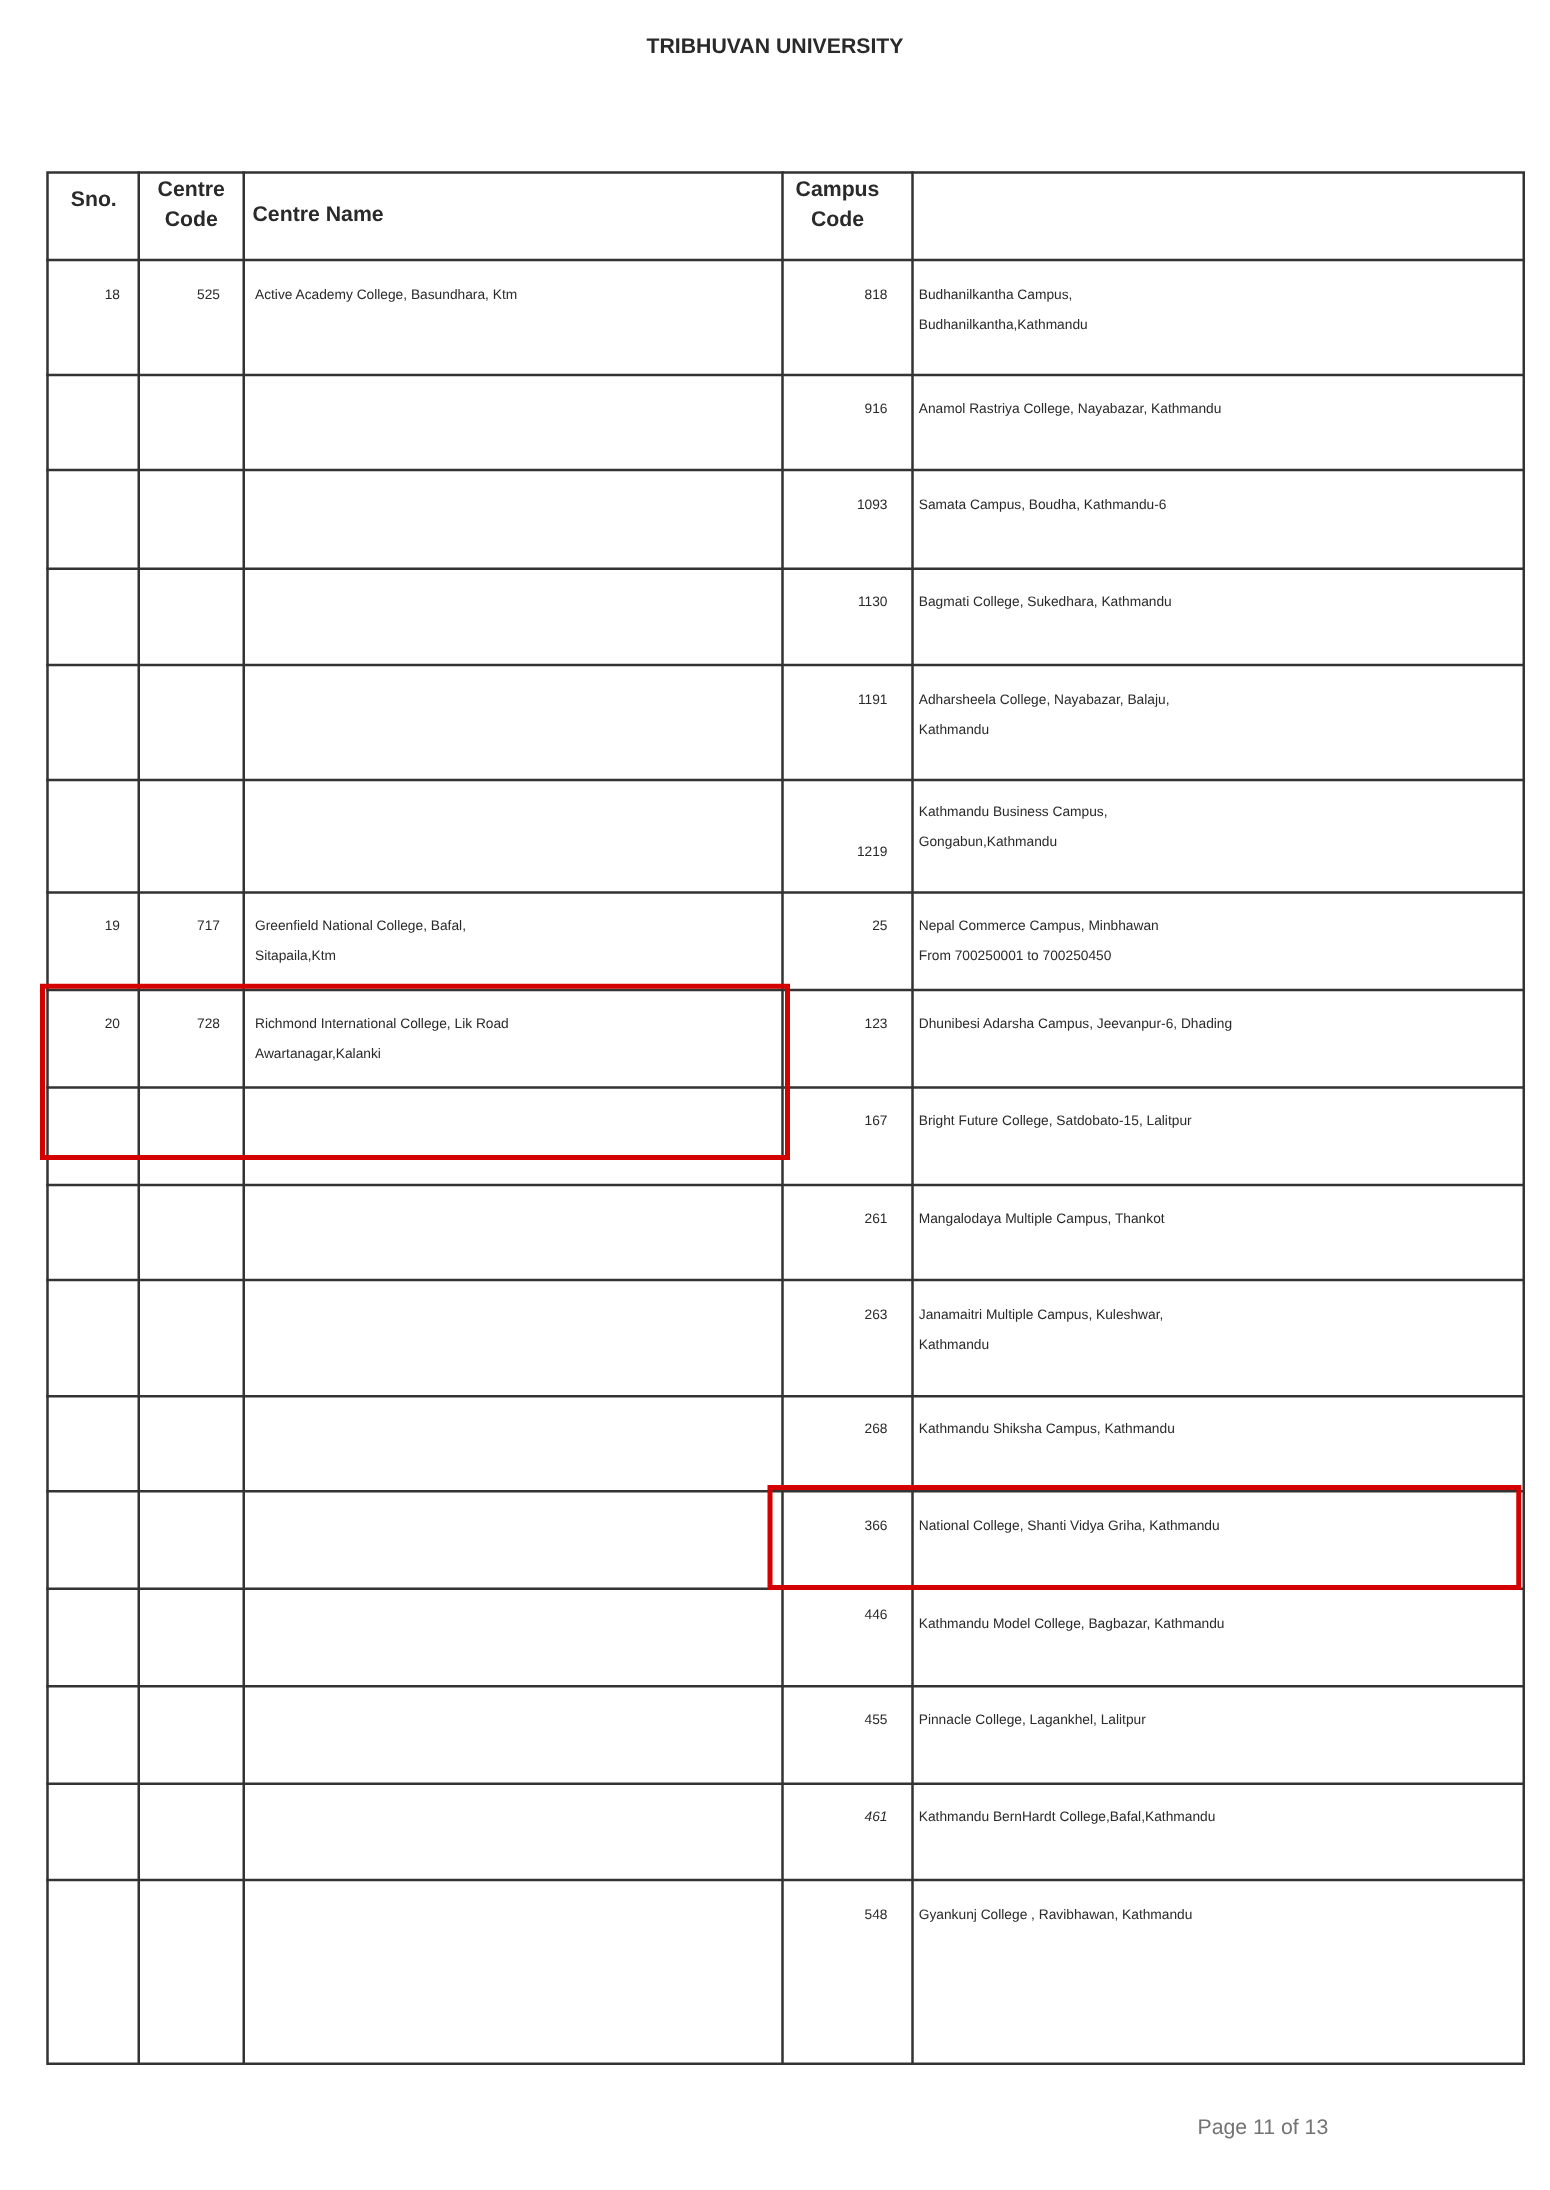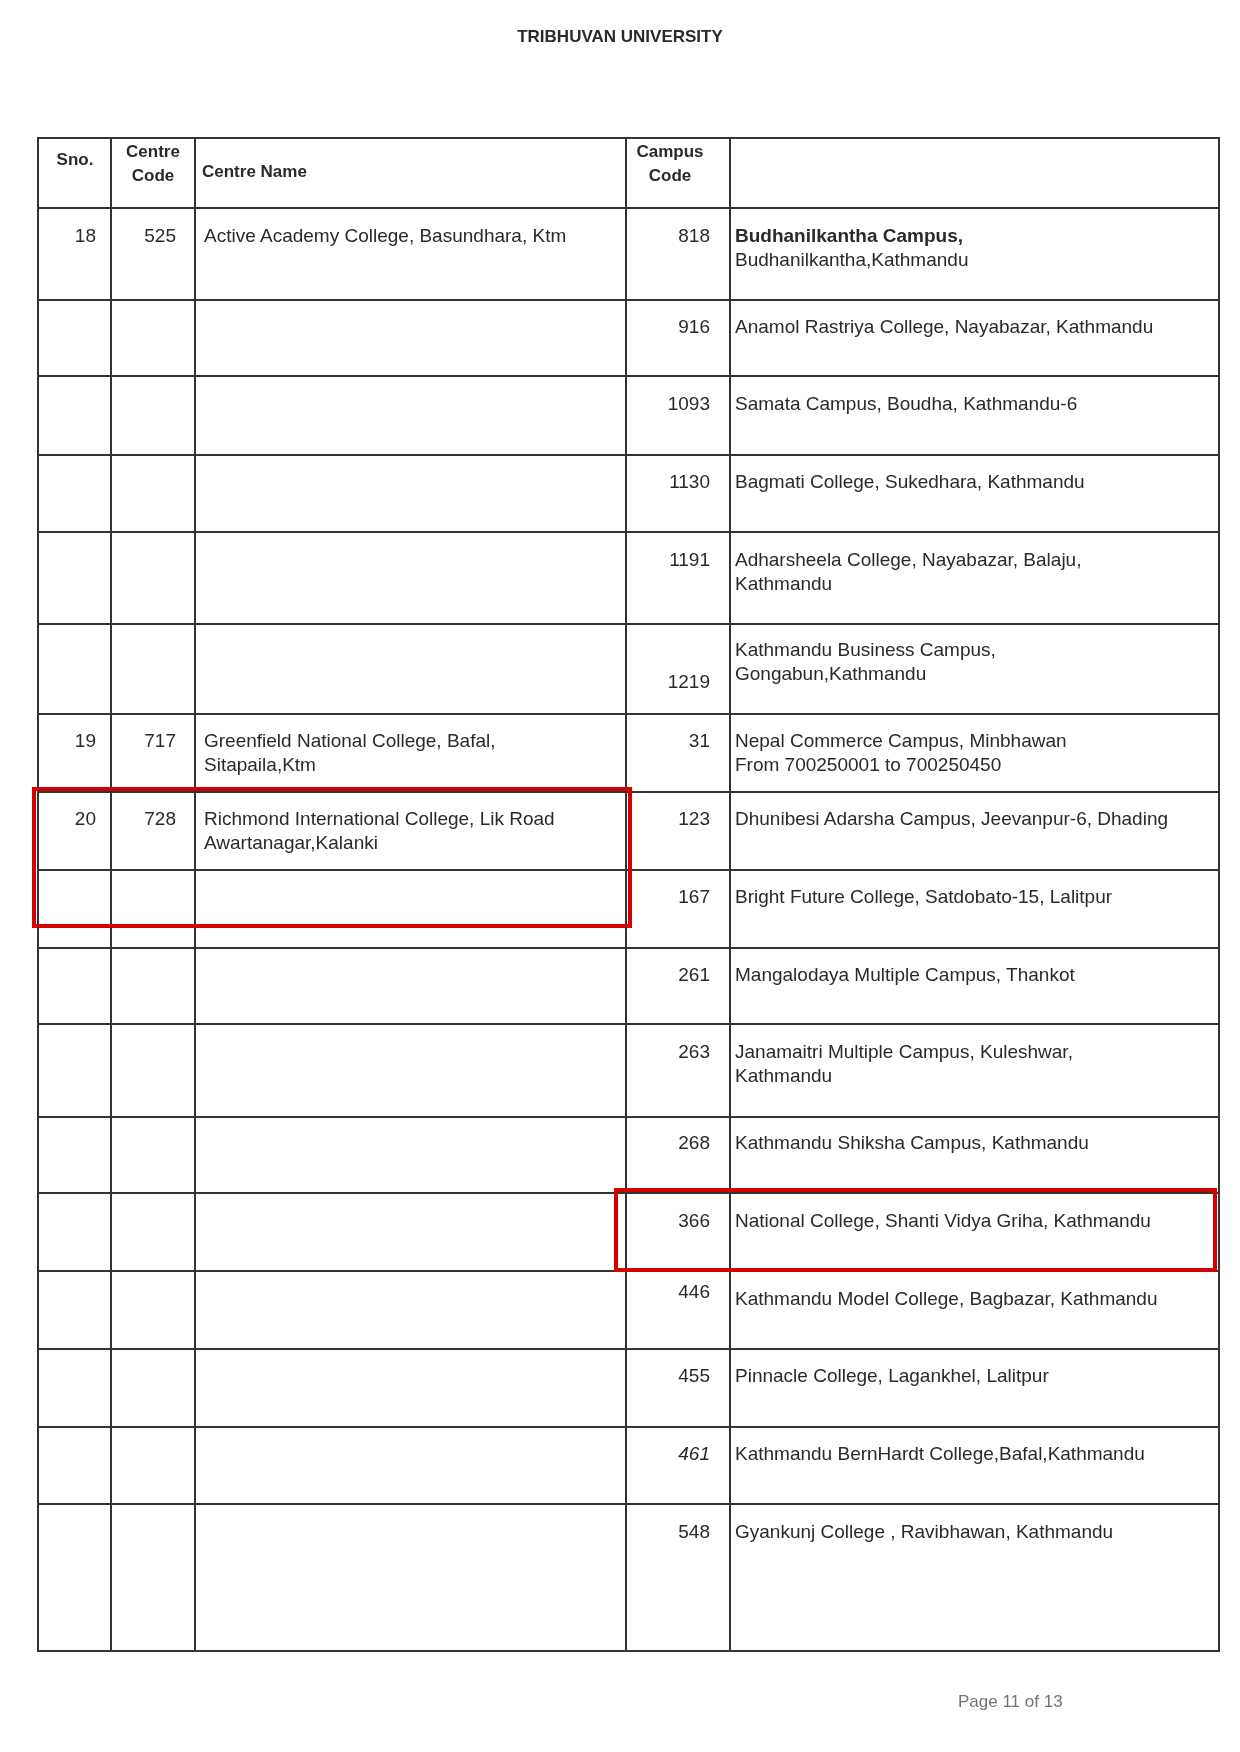--- a/index.html
+++ b/index.html
@@ -6,21 +6,21 @@
   body {
     width: 1240px; height: 1752px; background: #ffffff; position: relative; overflow: hidden;
     font-family: "Liberation Sans", sans-serif; color: #222;
   }
   .title-block { position: absolute; left: 0; width: 1240px; top: 24px; text-align: center; }
   .title-line { font-weight: bold; font-size: 17px; line-height: 25px; color: #2a2a2a; white-space: nowrap; }
   .tbl { position: absolute; left: 37px; top: 137px; width: 1183px; height: 1515px;
          border: 2px solid #333; box-sizing: border-box; }
   .vline { position: absolute; top: 137px; height: 1515px; width: 2px; background: #333; }
   .hline { position: absolute; left: 37px; width: 1183px; height: 2px; background: #333; }
-  .cell { position: absolute; font-size: 19px; line-height: 24px; color: #2a2a2a; }
+  .cell { position: absolute; font-size: 11px; line-height: 24px; color: #2a2a2a; }
   .num { text-align: right; }
   .hdr { font-weight: bold; text-align: center; font-size: 17px; line-height: 24px; }
   .redbox { position: absolute; border: 4px solid #d40000; box-sizing: border-box; }
   .footer { position: absolute; left: 958px; top: 1692px; font-size: 17px; color: #737373; }
 </style>
 </head>
 <body>
 
 <div class="title-block">
   <div class="title-line">TRIBHUVAN UNIVERSITY</div>
@@ -67,41 +67,41 @@
   <div class="cell" style="left:204px;top:753px;width:420px;">Sitapaila,Ktm</div>
 </div>
 <div>
   <div class="cell num" style="left:40px;top:807px;width:56px;">20</div>
   <div class="cell num" style="left:112px;top:807px;width:64px;">728</div>
   <div class="cell" style="left:204px;top:807px;width:420px;">Richmond International College, Lik Road</div>
   <div class="cell" style="left:204px;top:831px;width:420px;">Awartanagar,Kalanki</div>
 </div>
 
 <div class="cell num" style="left:630px;top:224px;width:80px;">818</div>
-<div class="cell" style="left:735px;top:224px;width:470px;font-weight:bold;">Budhanilkantha Campus,</div>
+<div class="cell" style="left:735px;top:224px;width:470px;">Budhanilkantha Campus,</div>
 <div class="cell" style="left:735px;top:248px;width:470px;">Budhanilkantha,Kathmandu</div>
 
 <div class="cell num" style="left:630px;top:315px;width:80px;">916</div>
 <div class="cell" style="left:735px;top:315px;width:470px;">Anamol Rastriya College, Nayabazar, Kathmandu</div>
 
 <div class="cell num" style="left:630px;top:392px;width:80px;">1093</div>
 <div class="cell" style="left:735px;top:392px;width:470px;">Samata Campus, Boudha, Kathmandu-6</div>
 
 <div class="cell num" style="left:630px;top:470px;width:80px;">1130</div>
 <div class="cell" style="left:735px;top:470px;width:470px;">Bagmati College, Sukedhara, Kathmandu</div>
 
 <div class="cell num" style="left:630px;top:548px;width:80px;">1191</div>
 <div class="cell" style="left:735px;top:548px;width:470px;">Adharsheela College, Nayabazar, Balaju,</div>
 <div class="cell" style="left:735px;top:572px;width:470px;">Kathmandu</div>
 
 <div class="cell num" style="left:630px;top:638px;width:80px;margin-top:32px;">1219</div>
 <div class="cell" style="left:735px;top:638px;width:470px;">Kathmandu Business Campus,</div>
 <div class="cell" style="left:735px;top:662px;width:470px;">Gongabun,Kathmandu</div>
 
-<div class="cell num" style="left:630px;top:729px;width:80px;">31</div>
+<div class="cell num" style="left:630px;top:729px;width:80px;">25</div>
 <div class="cell" style="left:735px;top:729px;width:470px;">Nepal Commerce Campus, Minbhawan</div>
 <div class="cell" style="left:735px;top:753px;width:470px;">From 700250001 to 700250450</div>
 
 <div class="cell num" style="left:630px;top:807px;width:80px;">123</div>
 <div class="cell" style="left:735px;top:807px;width:470px;">Dhunibesi Adarsha Campus, Jeevanpur-6, Dhading</div>
 
 <div class="cell num" style="left:630px;top:885px;width:80px;">167</div>
 <div class="cell" style="left:735px;top:885px;width:470px;">Bright Future College, Satdobato-15, Lalitpur</div>
 
 <div class="cell num" style="left:630px;top:963px;width:80px;">261</div>

